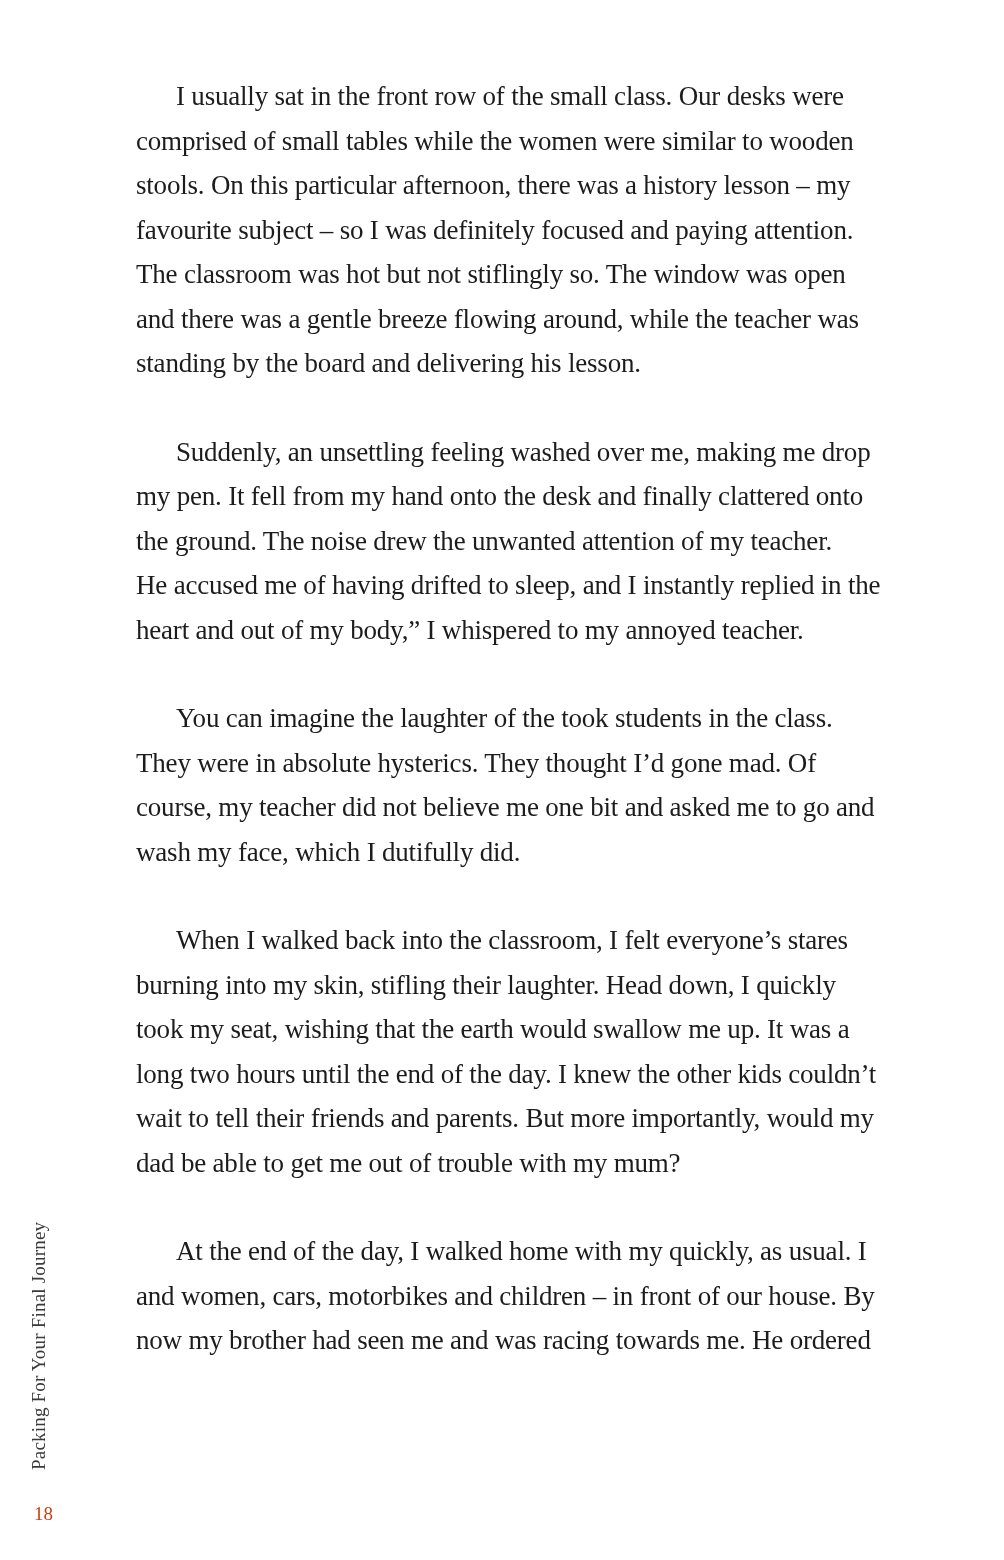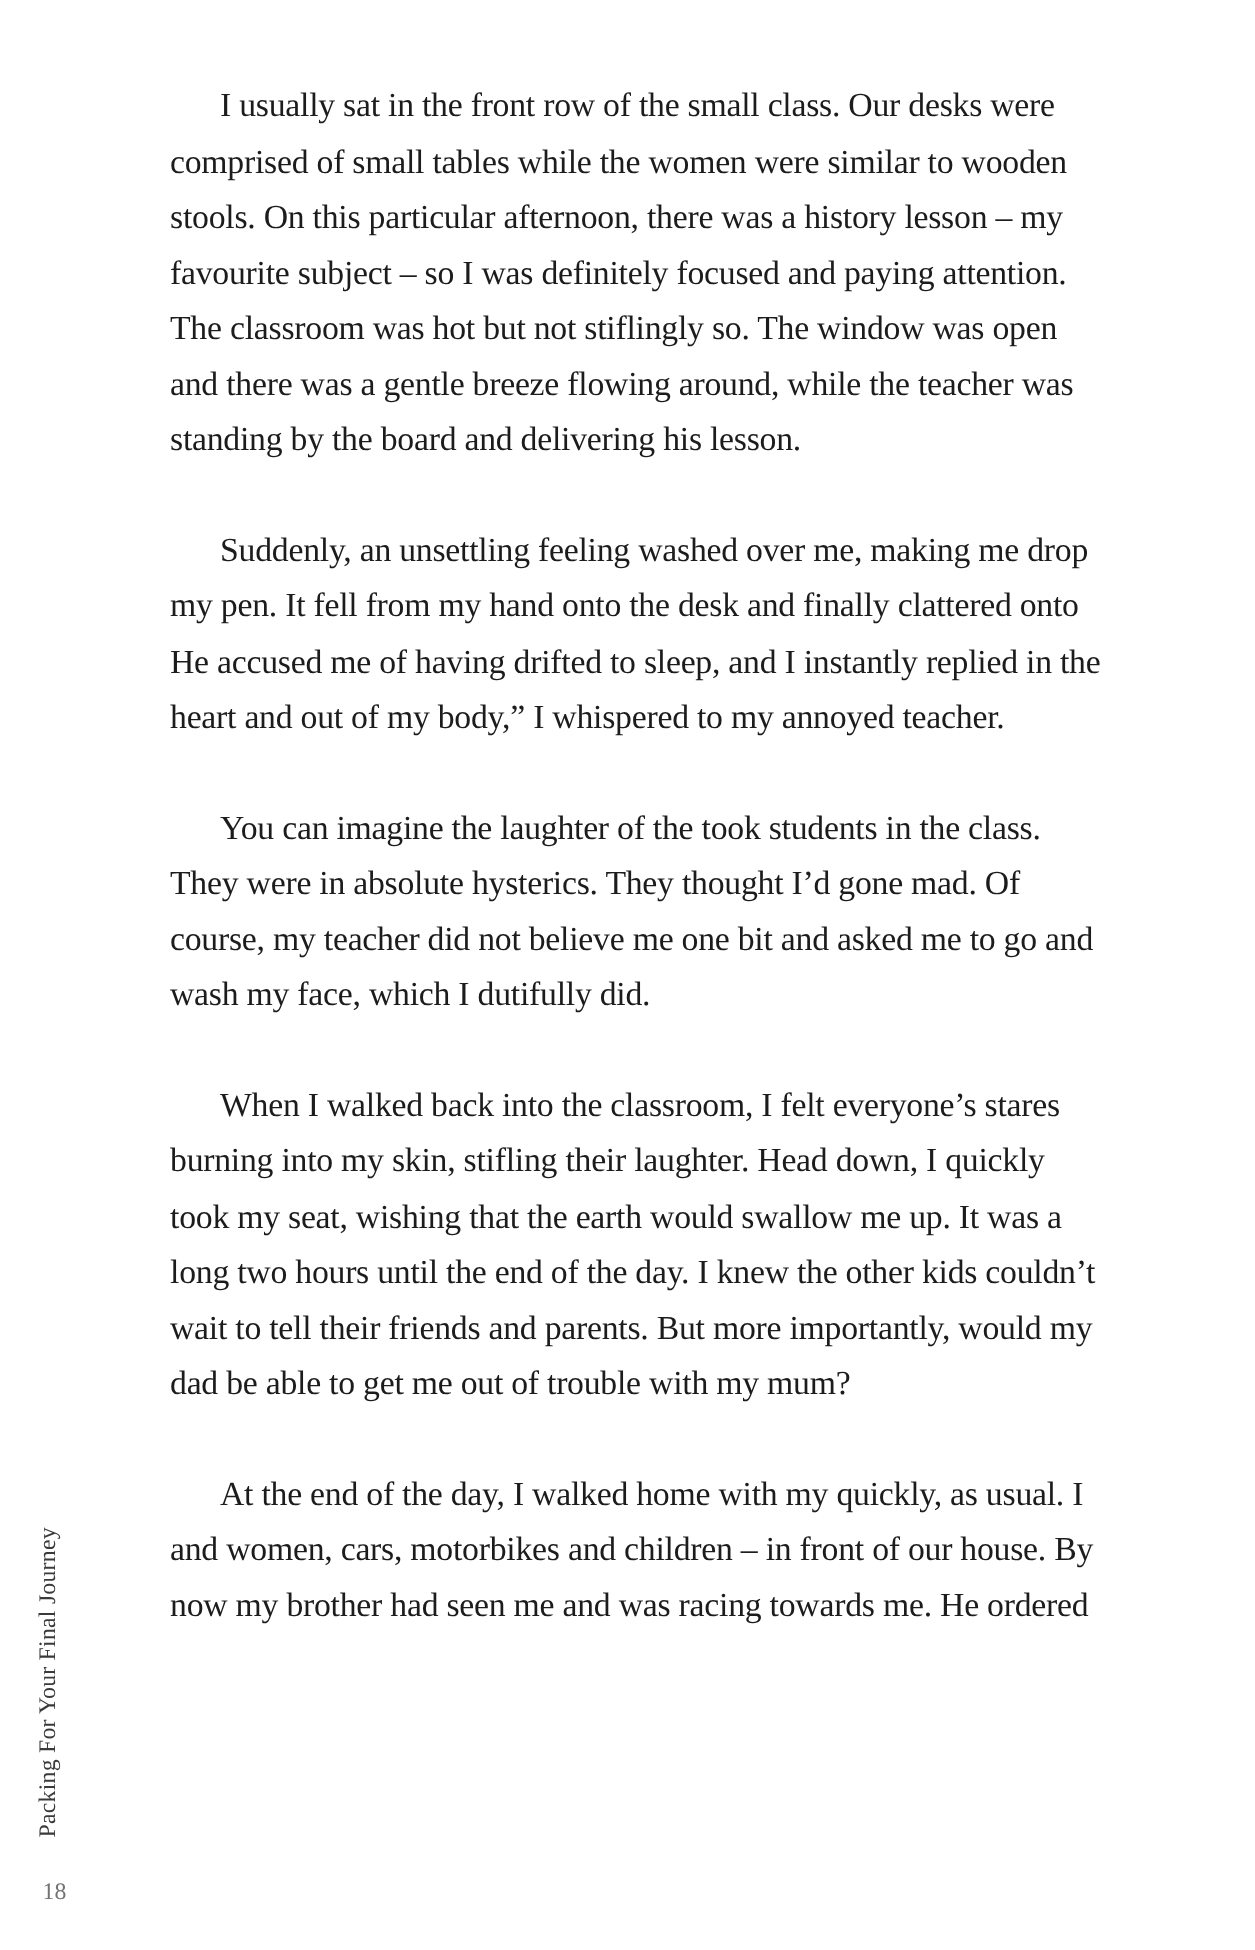--- a/index.html
+++ b/index.html
@@ -12,21 +12,21 @@
       font-family: "Liberation Serif", "DejaVu Serif", serif;
       color: #1c1c1c;
     }
     .page-body {
       position: absolute;
       left: 136px;
       top: 62px;
       width: 830px;
     }
     .para {
-      margin: 0 0 44px 0;
+      margin: 12px 0 44px 0;
     }
     .line {
       display: block;
       font-size: 27px;
       line-height: 44.5px;
       white-space: nowrap;
       letter-spacing: -0.2px;
     }
     .line.indent { padding-left: 40px; }
     .running-head {
@@ -38,39 +38,40 @@
       font-size: 19px;
       color: #3a3a3a;
       white-space: nowrap;
       letter-spacing: 0.2px;
     }
     .folio {
       position: absolute;
       left: 34px;
       top: 1503px;
       font-size: 19px;
-      color: #737373;
+      color: #c2410c;
     }
   </style>
 </head>
 <body>
 
 <div class="page-body">
   <div class="para">
     <span class="line indent">I usually sat in the front row of the small class. Our desks were</span>
     <span class="line">comprised of small tables while the women were similar to wooden</span>
     <span class="line">stools. On this particular afternoon, there was a history lesson – my</span>
     <span class="line">favourite subject – so I was definitely focused and paying attention.</span>
     <span class="line">The classroom was hot but not stiflingly so. The window was open</span>
     <span class="line">and there was a gentle breeze flowing around, while the teacher was</span>
     <span class="line">standing by the board and delivering his lesson.</span>
   </div>
   <div class="para">
     <span class="line indent">Suddenly, an unsettling feeling washed over me, making me drop</span>
     <span class="line">my pen. It fell from my hand onto the desk and finally clattered onto</span>
+    <span class="line">the ground. The noise drew the unwanted attention of my teacher.</span>
     <span class="line">He accused me of having drifted to sleep, and I instantly replied in the</span>
     <span class="line">heart and out of my body,” I whispered to my annoyed teacher.</span>
   </div>
   <div class="para">
     <span class="line indent">You can imagine the laughter of the took students in the class.</span>
     <span class="line">They were in absolute hysterics. They thought I’d gone mad. Of</span>
     <span class="line">course, my teacher did not believe me one bit and asked me to go and</span>
     <span class="line">wash my face, which I dutifully did.</span>
   </div>
   <div class="para">

